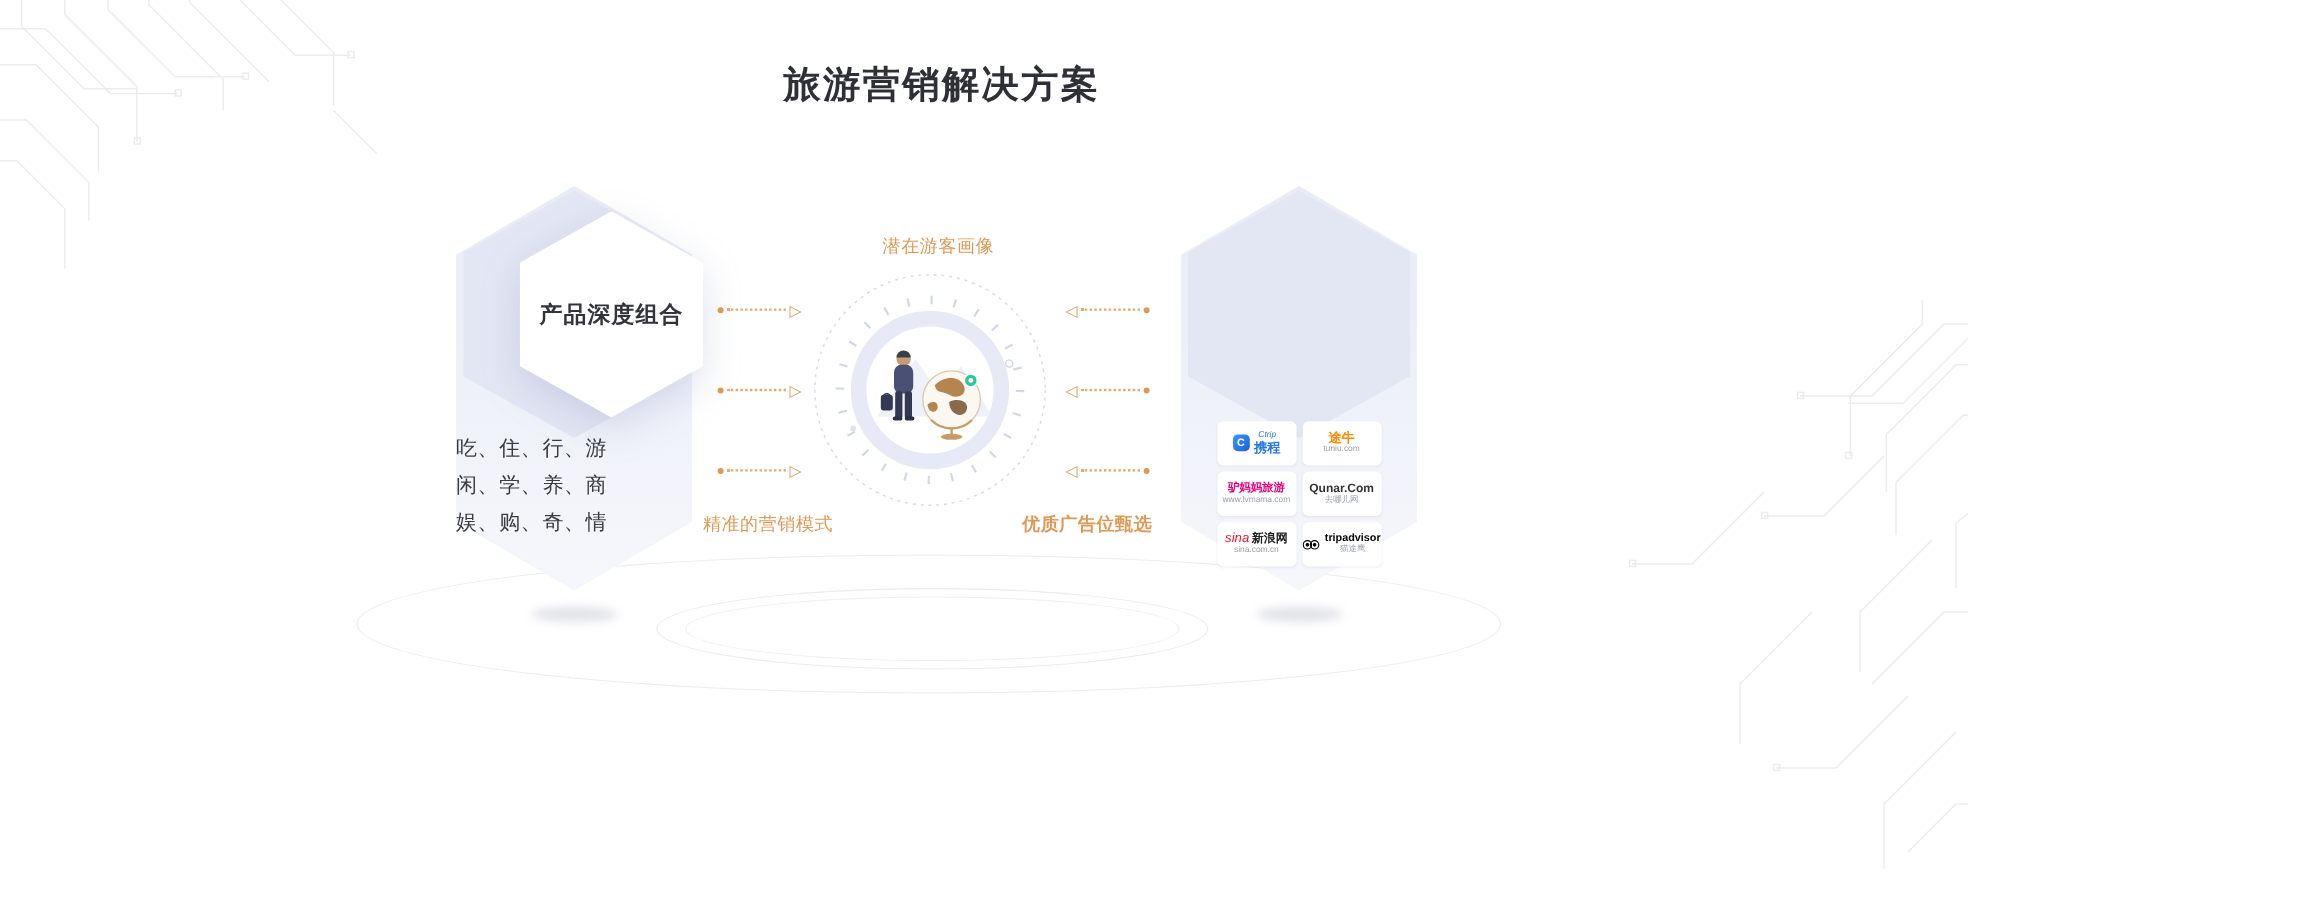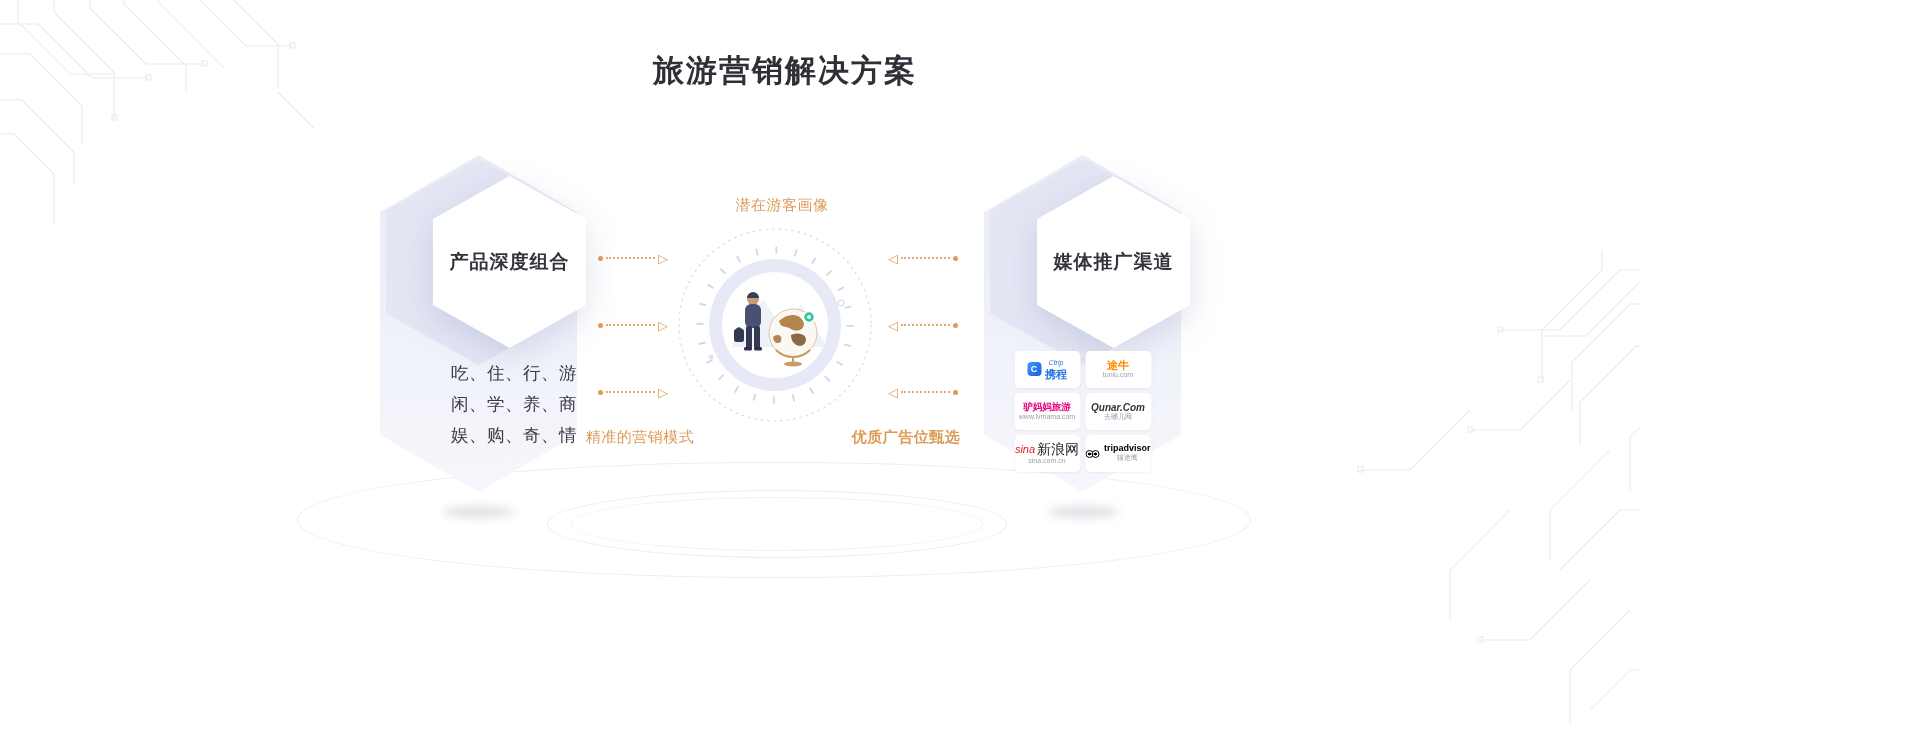--- a/index.html
+++ b/index.html
@@ -34,37 +34,37 @@
     background:linear-gradient(180deg,#e9ebf6 0%,#f1f3fa 65%,#f6f7fc 100%);
     clip-path:polygon(50% 0%,100% 17%,100% 83%,50% 100%,0% 83%,0% 17%);}
   .hex-shade{position:absolute;left:6px;top:4px;width:185px;height:206px;background:#e3e6f3;
     clip-path:polygon(50% 0%,100% 25%,100% 75%,50% 100%,0% 75%,0% 25%);}
   .hex-wrap{position:absolute;left:22px;top:21px;width:153px;height:172px;
     filter:drop-shadow(0 10px 16px rgba(100,110,170,.20));margin-left:31px;}
   .hex-white{width:100%;height:100%;background:#ffffff;
     clip-path:polygon(50% 0%,100% 25%,100% 75%,50% 100%,0% 75%,0% 25%);
     display:flex;align-items:center;justify-content:center;}
   .hex-title{font-size:19px;font-weight:600;color:#33333b;letter-spacing:1px;}
-  .card-list{position:absolute;top:203px;left:0;width:100%;text-align:right;}
+  .card-list{position:absolute;top:203px;left:0;width:100%;text-align:left;}
   .list-line{font-size:17.5px;line-height:31px;color:#3a3a42;letter-spacing:.5px;}
   
   .logo-grid{position:absolute;top:196px;left:50%;transform:translateX(-50%);
     display:grid;grid-template-columns:repeat(2,66px);gap:5px;}
   .logo-tile{height:37px;background:#fff;border-radius:5px;display:flex;flex-direction:column;
     align-items:center;justify-content:center;overflow:hidden;box-shadow:0 1px 2px rgba(120,130,180,.10);}
   .lt-row{display:flex;align-items:center;gap:2px;}
   .lt-col{display:flex;flex-direction:column;align-items:center;line-height:1.05;}
   .logo-main{font-size:11px;font-weight:700;line-height:1.1;white-space:nowrap;}
-  .logo-main-2{font-size:14px;font-weight:400;color:#222;line-height:1.1;}
+  .logo-main-2{font-size:10px;font-weight:700;color:#222;line-height:1.1;}
   .logo-sub{font-size:7px;color:#9aa0ab;line-height:1.2;white-space:nowrap;}
   .ctrip-icon{width:14px;height:14px;border-radius:4px;background:linear-gradient(135deg,#3b97ff,#1f5fd6);
     color:#fff;font-size:9px;font-weight:700;display:flex;align-items:center;justify-content:center;margin-right:2px;flex:none;}
   .ctrip-sub{color:#2577e3;font-style:italic;}
   .logo-tile[data-logo-index="2"] .logo-main{font-size:9.5px;}
-  .logo-tile[data-logo-index="3"] .logo-main{font-size:10px;font-style:italic;}
+  .logo-tile[data-logo-index="3"] .logo-main{font-size:10px;}
   .logo-tile[data-logo-index="4"] .logo-main{font-style:italic;font-weight:400;}
   .logo-tile[data-logo-index="5"] .logo-main{font-size:9px;}
   .owl{display:inline-flex;margin-right:2px;flex:none;}
   .owl i{width:8px;height:8px;border:1.6px solid #000;border-radius:50%;box-sizing:border-box;display:inline-block;
     background:radial-gradient(circle,#000 1.2px,transparent 1.8px);}
   .owl i + i{margin-left:-1.5px;}
   
   .connector{position:absolute;display:flex;align-items:center;height:14px;width:70px;color:#dd9a57;}
   .c-dot{width:5px;height:5px;border-radius:50%;background:#dd9a57;flex:none;}
   .c-line{flex:1;border-top:2px dotted rgba(221,154,87,.85);margin:0 3px;height:0;}
@@ -223,25 +223,20 @@
           <path d="M-17 5 q 3 -4 6 0" stroke="#333950" fill="none" stroke-width="1.5"></path>
           <rect x="-19" y="4" width="10" height="13" rx="2.5" fill="#333950"></rect>
         </g>
       </g>
     </svg>
   </div>
 
   <div class="feature-card right-card">
     <div class="card-hex-bg"></div>
     <div class="hex-shade"></div>
-    <div class="hex-wrap">
-      <div class="hex-white">
-        <span class="hex-title">媒体推广渠道</span>
-      </div>
-    </div>
     <div class="logo-grid">
 
       <div class="logo-tile" data-logo-index="0">
         <div class="lt-row">
           <span class="ctrip-icon">C</span>
           <span class="lt-col">
             <span class="logo-sub ctrip-sub">Ctrip</span>
             <span class="logo-main" style="color: rgb(37, 119, 227);">携程</span>
           </span>
         </div>

